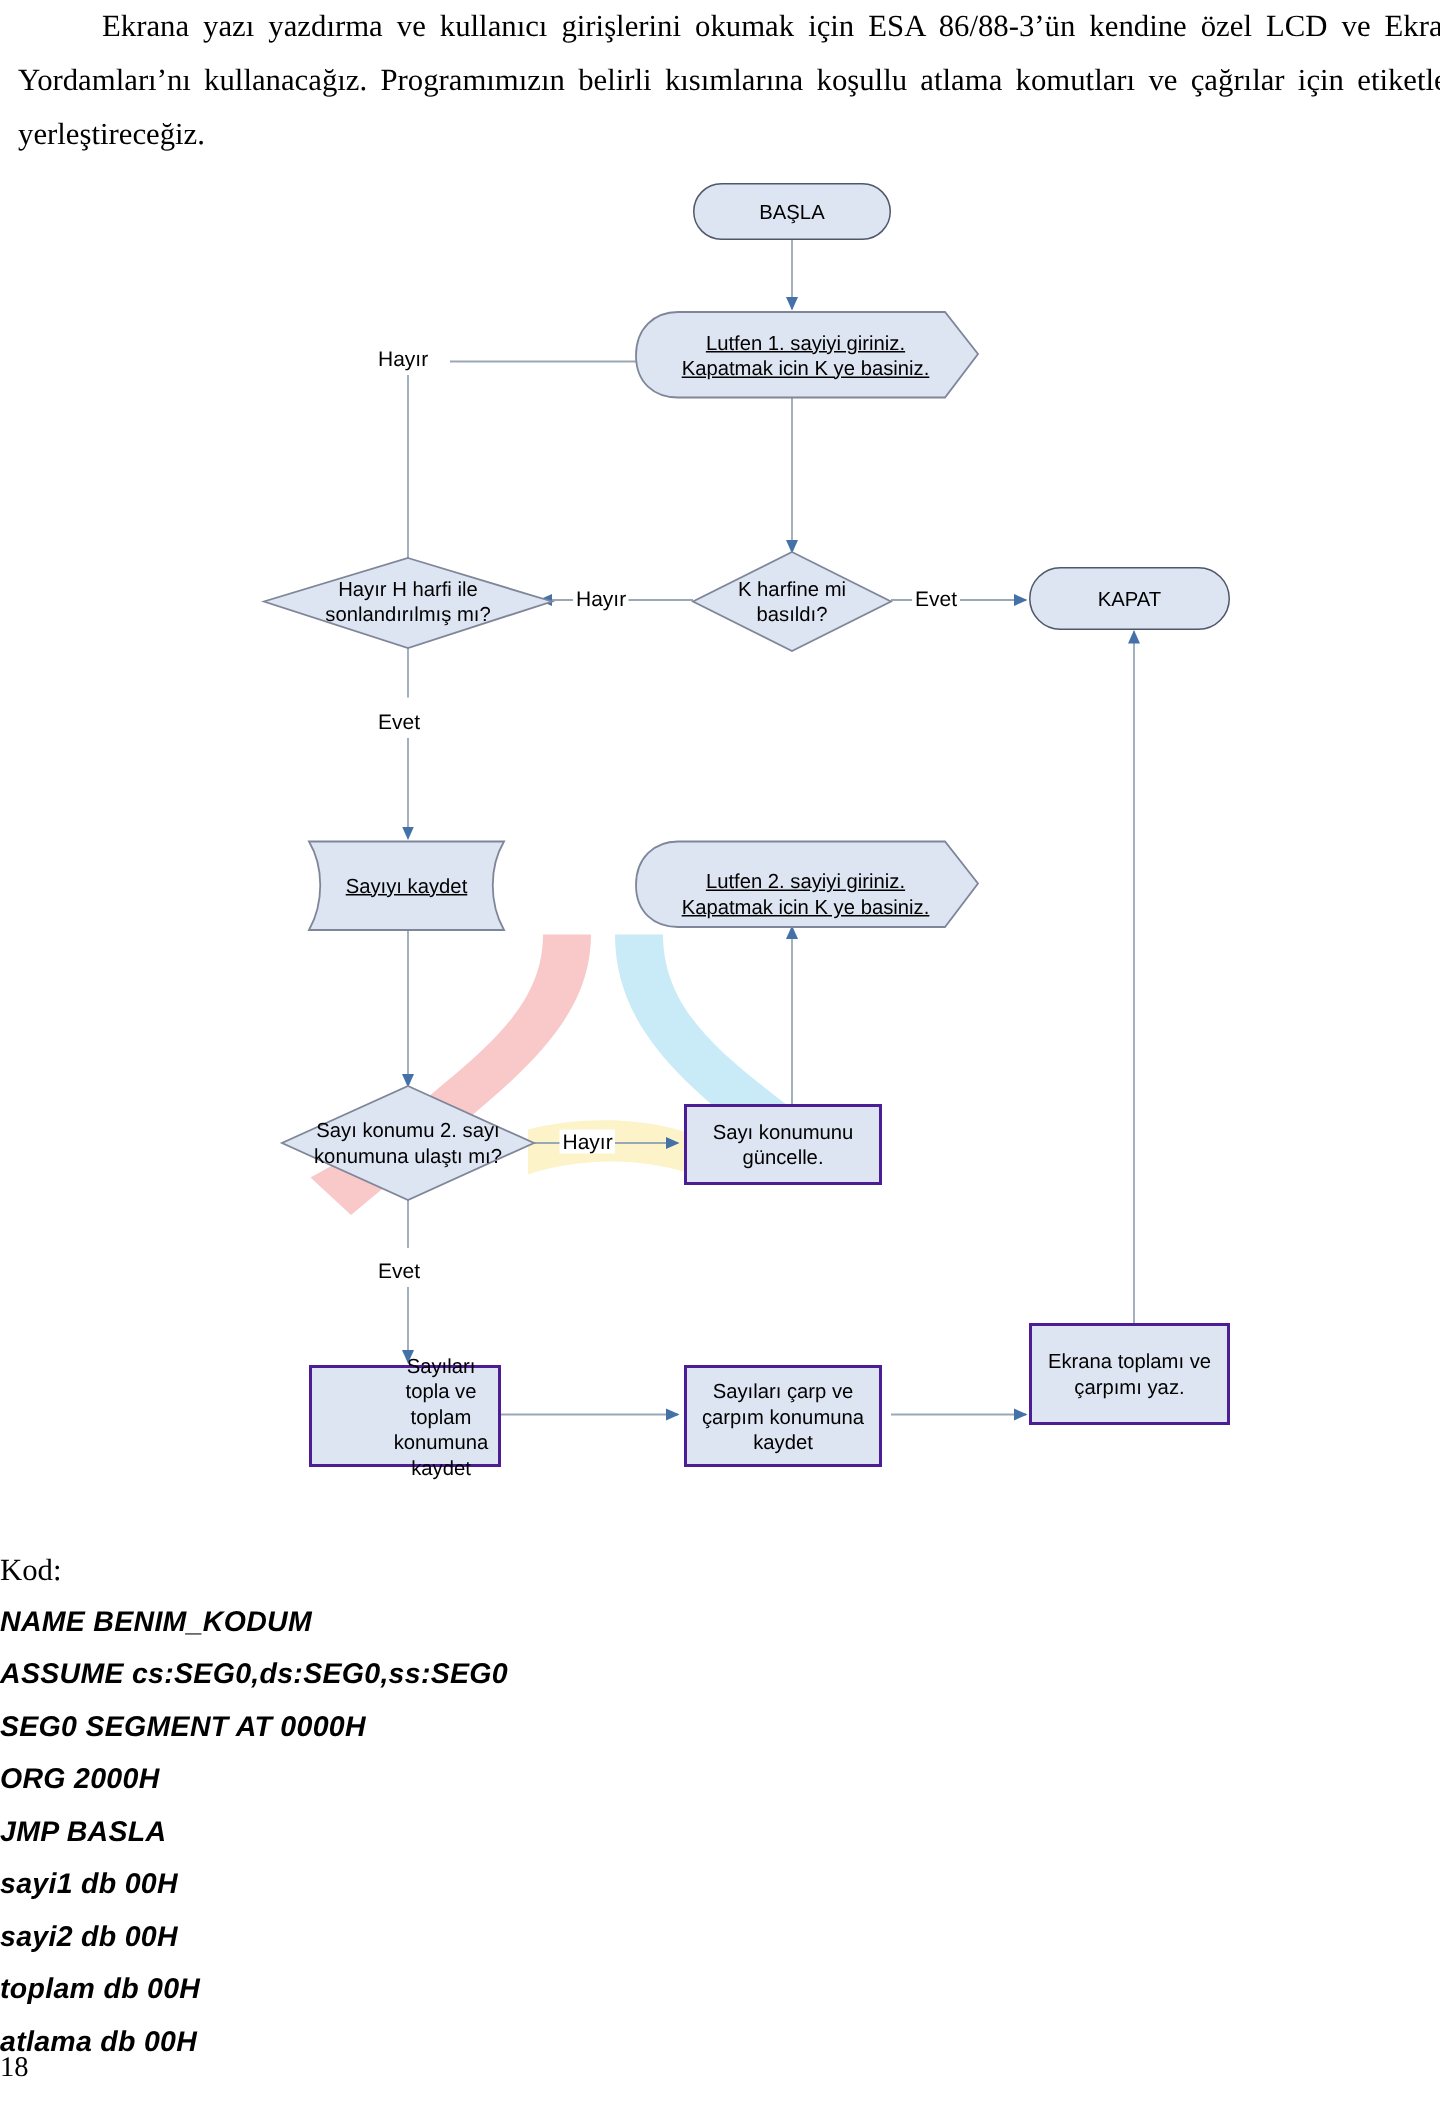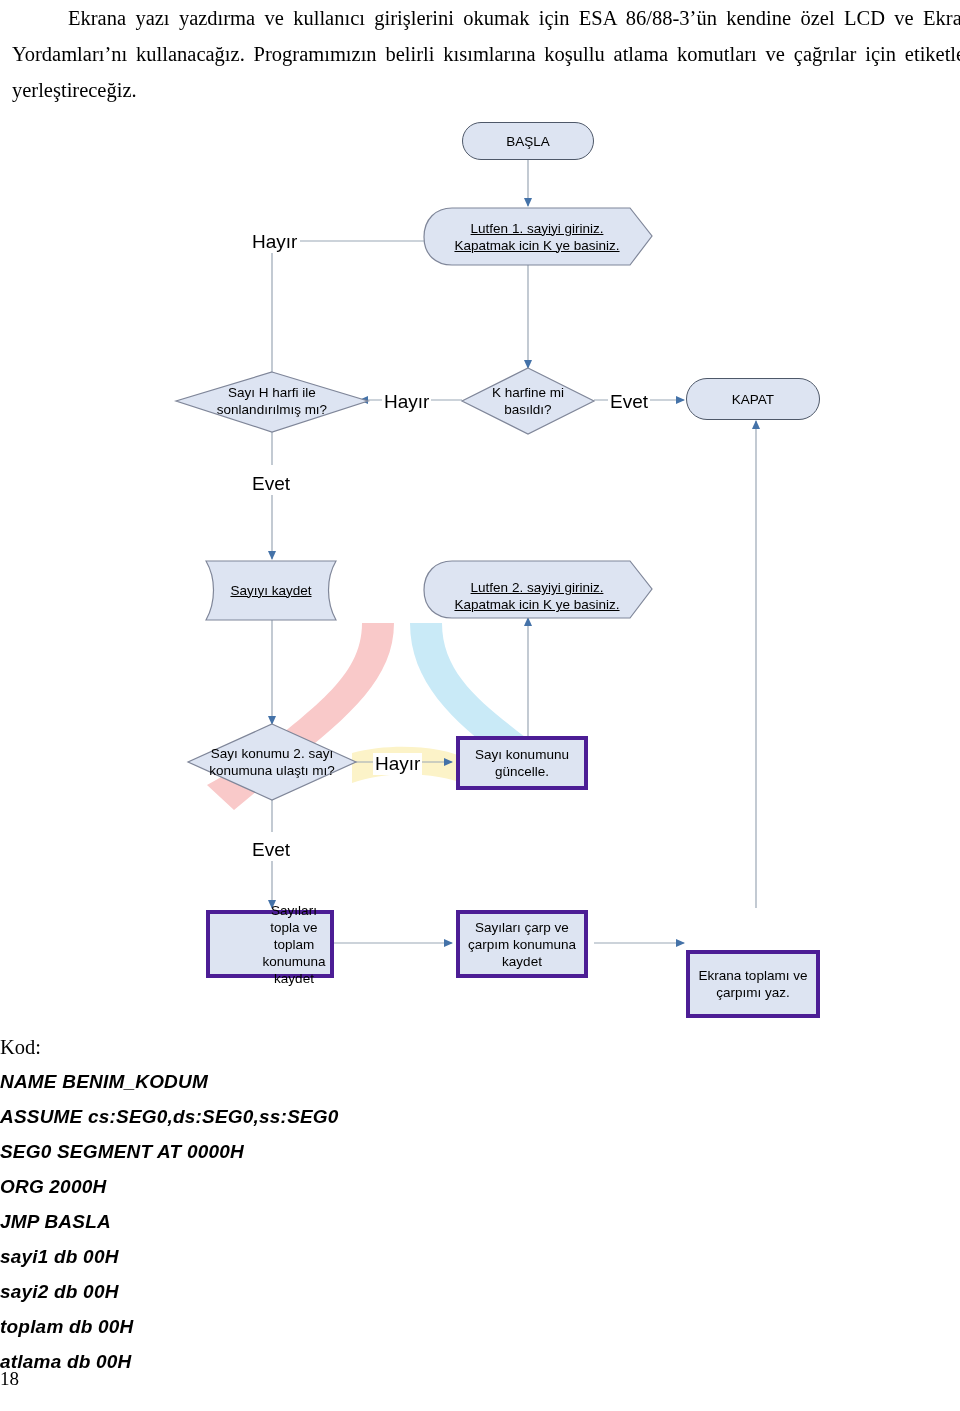--- a/index.html
+++ b/index.html
@@ -55,39 +55,39 @@
     font-family: "Liberation Sans", sans-serif;
     font-size: 13.5px;
     line-height: 17px;
     color: #000;
     z-index: 3;
   }
 
   .edge-label {
     position: absolute;
     font-family: "Liberation Sans", sans-serif;
-    font-size: 19px;
+    font-size: 14px;
     color: #000;
     background: #ffffff;
     padding: 0 2px;
     white-space: nowrap;
     z-index: 4;
   }
 
   
   .term {
     background: #dde4f2;
     border: 1px solid #4e5869;
     border-radius: 22px;
     text-align: center;
   }
   
   .proc {
     background: #dde4f2;
-    border: 4px solid #4c1d95;
+    border: 2px solid #4c1d95;
   }
   
   .diamond {
     background: transparent;
     border: none;
   }
   
   .ioshape, .docshape {
     background: transparent;
     border: none;
@@ -199,21 +199,21 @@
   <div class="node term" style="left:462px; top:12px; width:132px; height:38px;">
     <span>BAŞLA</span>
   </div>
 
   <div class="node ioshape" style="left:428px; top:98px; width:218px; height:57px;">
     <span class="multiline" style="white-space:pre-line;">Lutfen 1. sayiyi giriniz.
 Kapatmak icin K ye basiniz.</span>
   </div>
 
   <div class="node diamond" style="left:178px; top:265px; width:188px; height:52px;">
-    <span style="white-space:pre-line;">Sayı H harfi ile
+    <span style="white-space:pre-line;">Hayır H harfi ile
 sonlandırılmış mı?</span>
   </div>
 
   <div class="node diamond" style="left:466px; top:265px; width:124px; height:52px;">
     <span style="white-space:pre-line;">K harfine mi
 basıldı?</span>
   </div>
 
   <div class="node docshape" style="left:208px; top:452px; width:126px; height:56px;">
     <span>Sayıyı kaydet</span>
@@ -243,21 +243,21 @@
 toplam konumuna
 kaydet</span>
   </div>
 
   <div class="node proc" style="left:456px; top:800px; width:132px; height:68px;">
     <span style="white-space:pre-line;">Sayıları çarp ve
 çarpım konumuna
 kaydet</span>
   </div>
 
-  <div class="node proc" style="left:686px; top:840px; width:134px; height:68px;">
+  <div class="node proc" style="left:686px; top:772px; width:134px; height:68px;">
     <span style="white-space:pre-line;">Ekrana toplamı ve
 çarpımı yaz.</span>
   </div>
 
   <span class="edge-label" style="left:250px; top:121px;">Hayır</span>
 
   <span class="edge-label" style="left:382px; top:281px;">Hayır</span>
 
   <span class="edge-label" style="left:608px; top:281px;">Evet</span>
 

